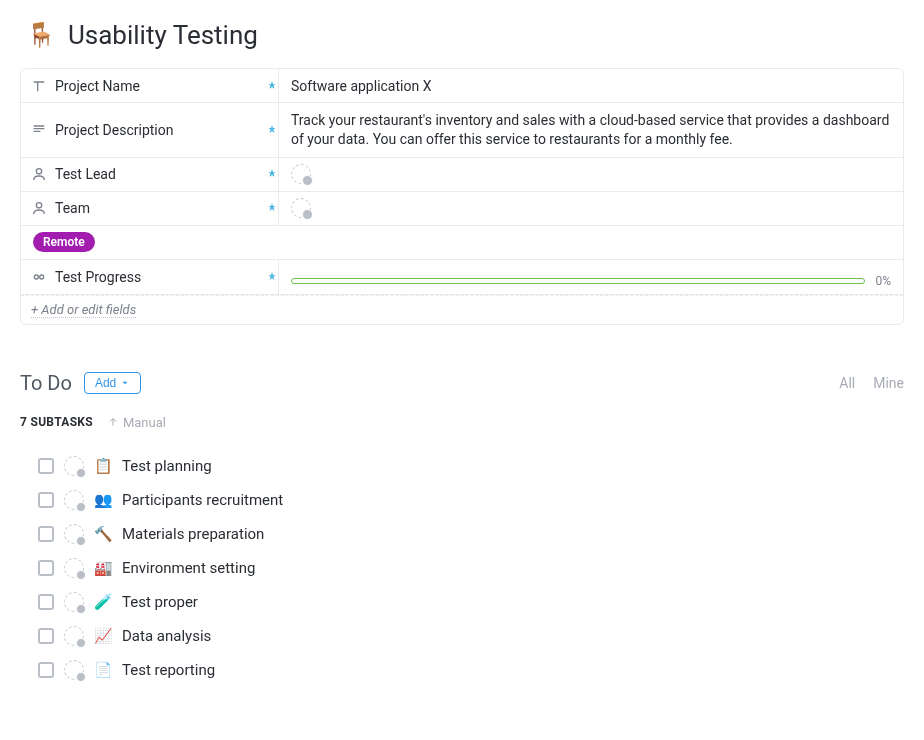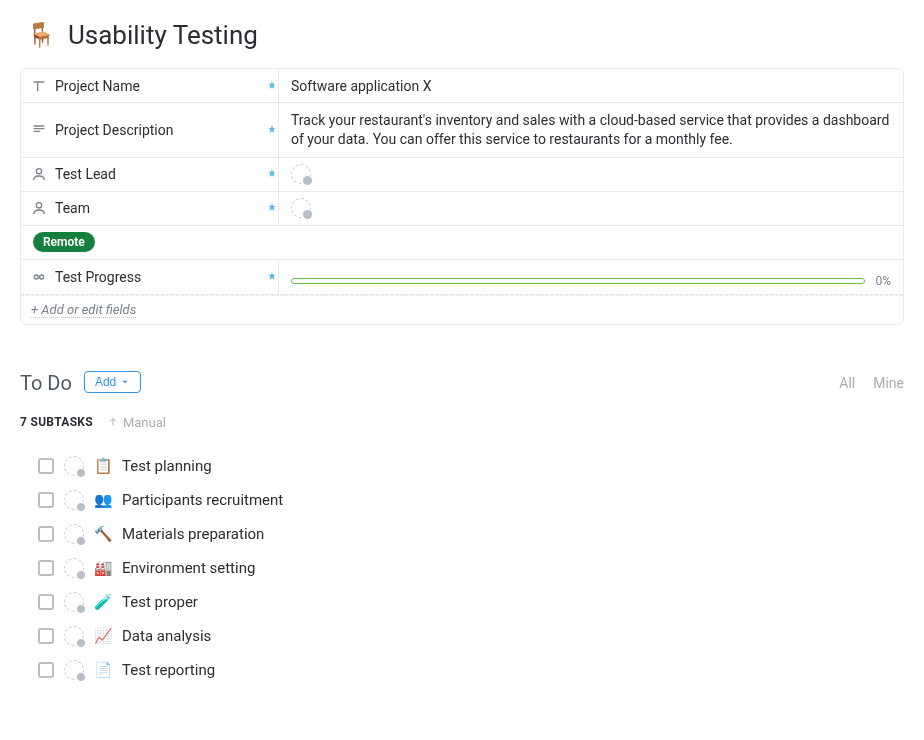--- a/index.html
+++ b/index.html
@@ -60,21 +60,21 @@
   .assignee-placeholder::after {
     content: "";
     position: absolute;
     right: -3px; bottom: -3px;
     width: 9px; height: 9px;
     background: #b9bec7;
     border-radius: 50%;
     border: 1px solid #fff;
   }
   .tag-remote {
-    background: #15803d;
+    background: #a21caf;
     color: #fff;
     font-size: 12px;
     font-weight: 600;
     padding: 3px 10px;
     border-radius: 12px;
   }
   .progress-wrap { display:flex; align-items:center; gap:10px; width:100%; padding-top:8px;}
   .progress-bar {
     flex: 1;
     height: 6px;
@@ -95,21 +95,21 @@
   .add-fields-link { border-bottom: 1px dotted #c1c7cd; cursor:pointer; }
 
   
   .section-row {
     display: flex;
     justify-content: space-between;
     align-items: center;
     margin-top: 46px;
     margin-bottom: 20px;
   }
-  .section-left { display:flex; align-items:flex-start; gap:12px; }
+  .section-left { display:flex; align-items:center; gap:12px; }
   .section-title { font-size: 20px; color:#4f5762; font-weight:400;}
   .add-btn {
     border: 1px solid #3296e8;
     color: #3296e8;
     background: #fff;
     font-size: 12px;
     padding: 3px 10px;
     border-radius: 4px;
     display:inline-flex; align-items:center; gap:4px;
     cursor:pointer;

